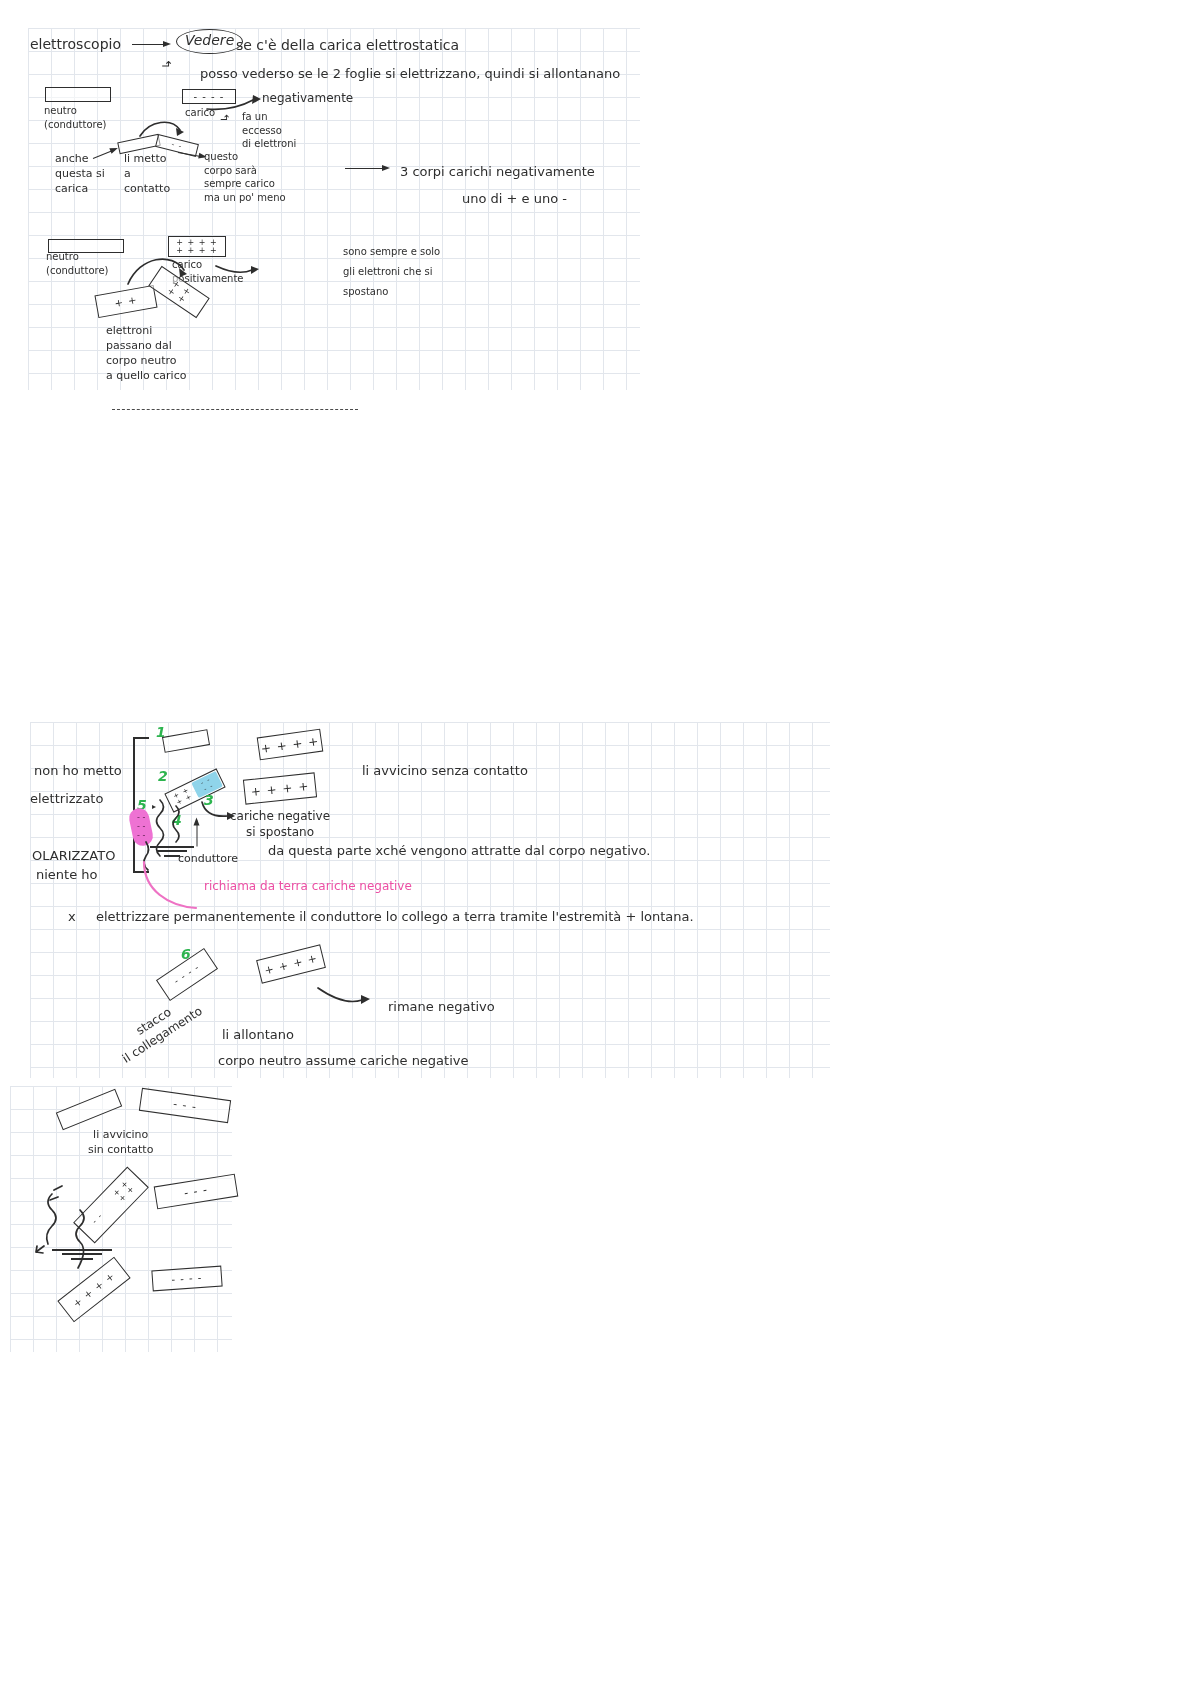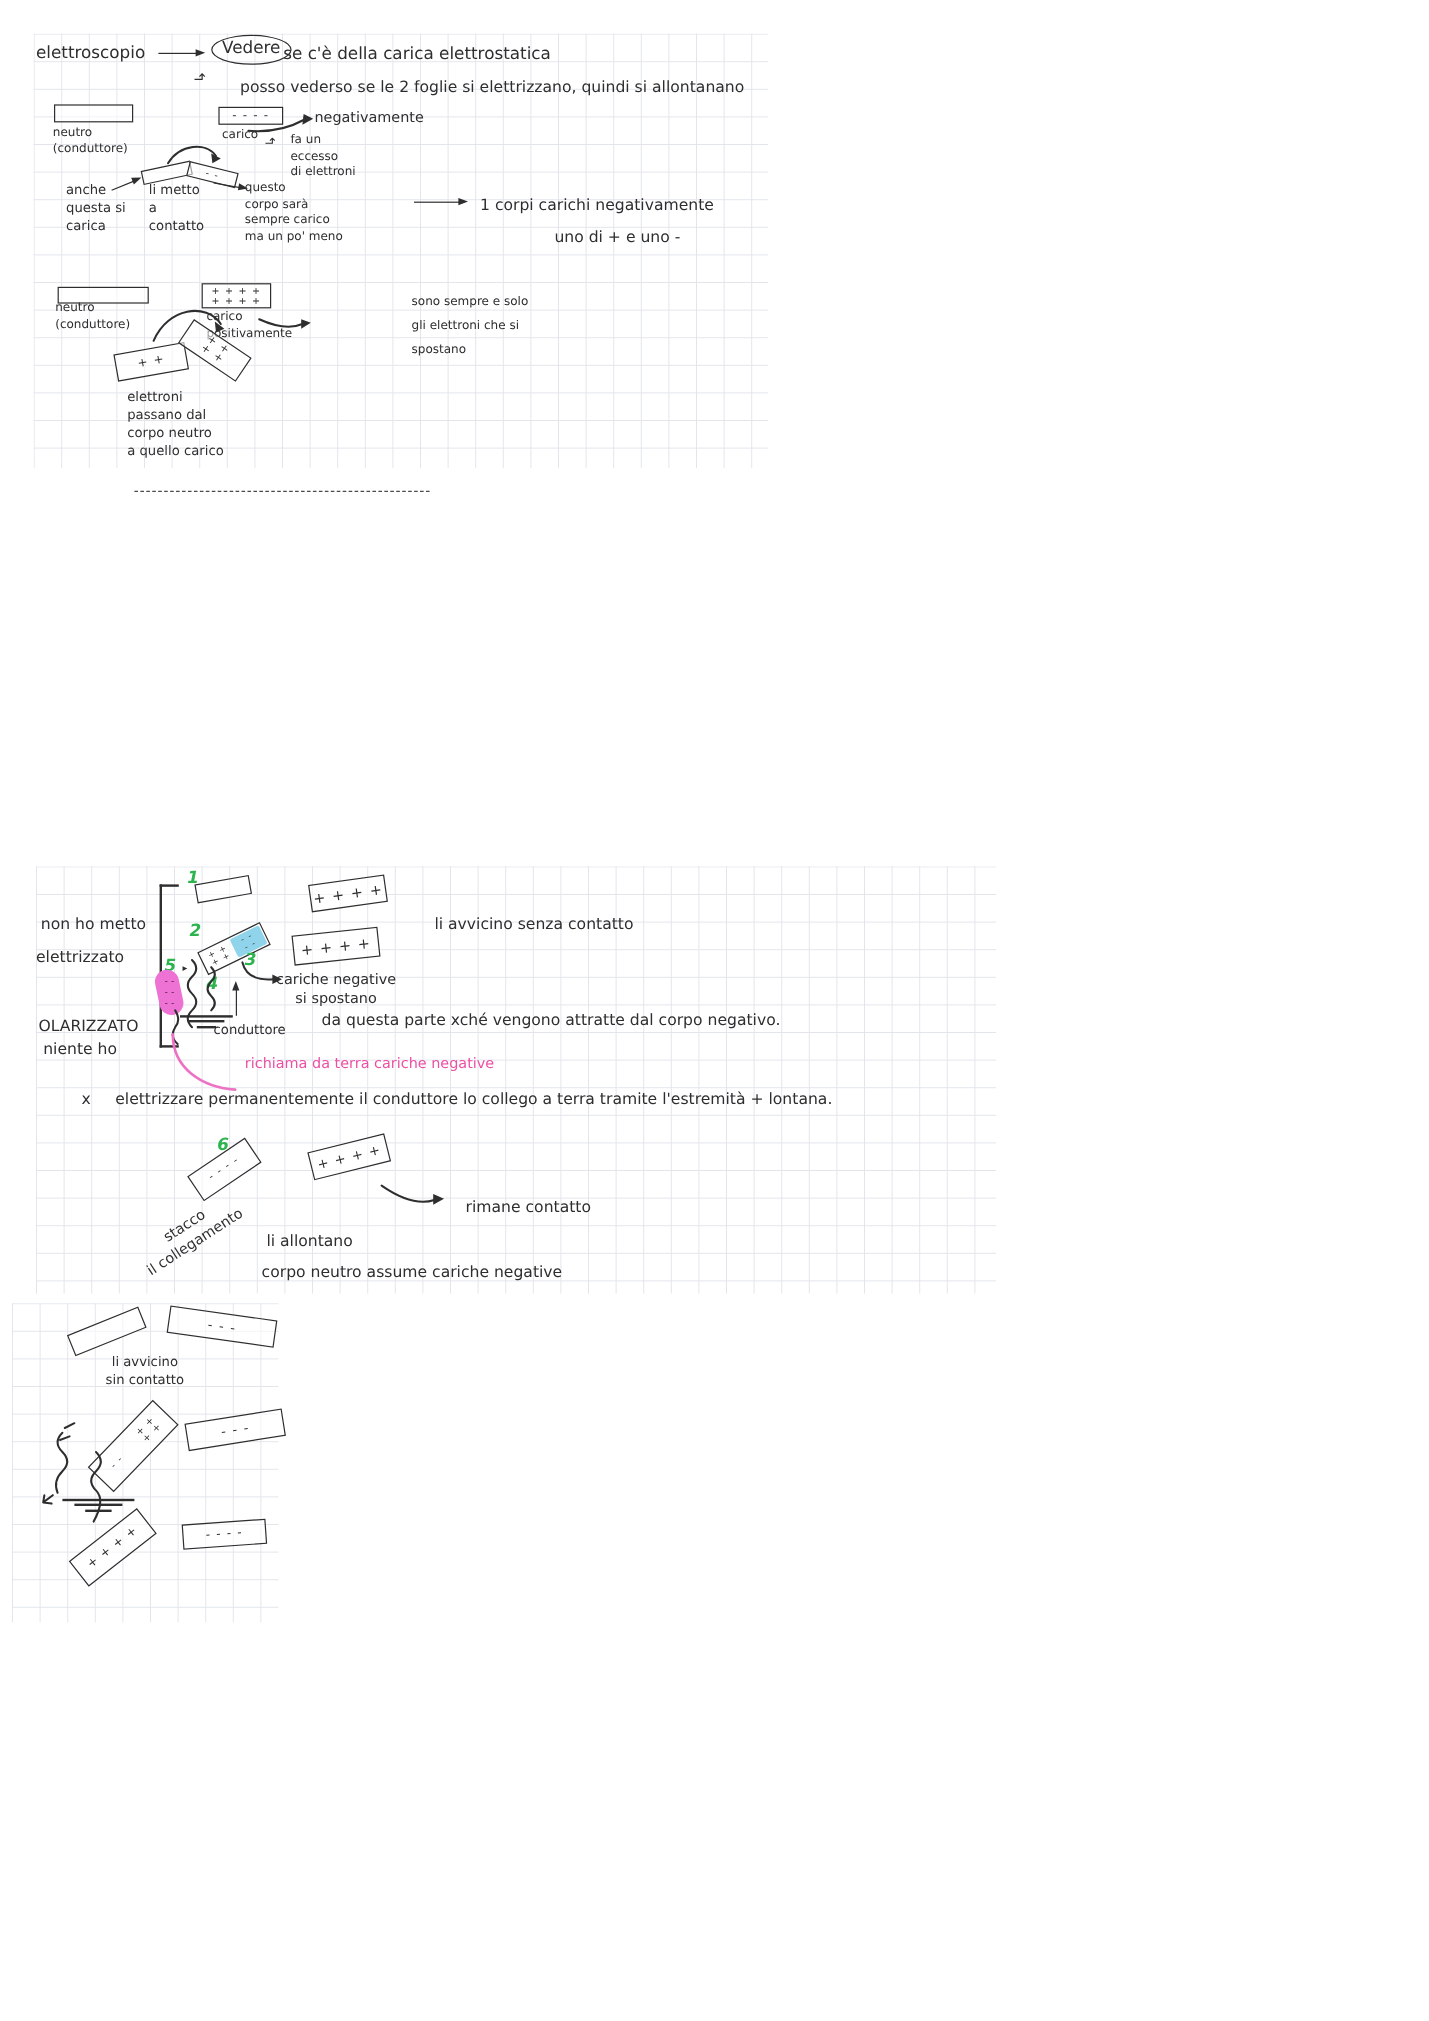--- a/index.html
+++ b/index.html
@@ -27,21 +27,21 @@
   .blob span{font-size:8px;line-height:1.1;white-space:pre-line;color:#5c1d4e;transform:rotate(12deg);}
   .ground{position:absolute;}
   .ground i{display:block;border-top:2.2px solid #2e2e2e;margin:2.5px auto 0;}
   .bracket{position:absolute;border-left:2.2px solid #2e2e2e;border-top:2.2px solid #2e2e2e;
            border-bottom:2.2px solid #2e2e2e;width:14px;}
   .dashsep{position:absolute;border-top:1.8px dashed #4a4a4a;}
   svg{position:absolute;overflow:visible;}
   svg path{fill:none;stroke:#2e2e2e;stroke-width:1.7;stroke-linecap:round;}
   svg.pink path{stroke:#ee72c4;stroke-width:2.2;}
   svg polygon{fill:#2e2e2e;stroke:none;}
-  .circled{display:inline-block;border:1.7px solid #2e2e2e;border-radius:50%;padding:1px 8px 3px;}
+  .circled{display:inline-block;border:1.7px solid #2e2e2e;border-radius:50%;padding:1px 8px 3px;font-style:italic;}
 </style>
 </head>
 <body>
 
 <div class="grid" style="left:28px;top:28px;width:612px;height:362px;"></div>
 <div class="grid" style="left:30px;top:722px;width:800px;height:356px;"></div>
 <div class="grid" style="left:10px;top:1086px;width:222px;height:266px;"></div>
 
 <div class="txt" style="left:30px;top:35px;font-size:14px;">elettroscopio</div>
 <div class="aline" style="left:132px;top:44px;width:36px;"></div>
@@ -83,21 +83,21 @@
 <div class="txt" style="left:124px;top:152px;font-size:11px;">li metto
 a
 contatto</div>
 <div class="aline" style="left:178px;top:152px;width:26px;transform:rotate(10deg);"></div>
 <div class="txt" style="left:204px;top:150px;font-size:10px;">questo
 corpo sarà
 sempre carico
 ma un po' meno</div>
 
 <div class="aline" style="left:345px;top:168px;width:42px;"></div>
-<div class="txt" style="left:400px;top:163px;font-size:13px;">1 corpi carichi  negativamente</div>
+<div class="txt" style="left:400px;top:163px;font-size:13px;">3 corpi carichi  negativamente</div>
 <div class="txt" style="left:462px;top:190px;font-size:13px;">uno di + e uno -</div>
 
 <div class="rect" style="left:48px;top:239px;width:76px;height:14px;"></div>
 <div class="txt" style="left:46px;top:250px;font-size:10px;">neutro
 (conduttore)</div>
 <div class="rect" style="left:168px;top:236px;width:58px;height:21px;font-size:8px;">
     <span class="half">+ + + +
 + + + +</span>
   </div>
 <div class="txt" style="left:172px;top:258px;font-size:10px;">carico
@@ -200,21 +200,21 @@
 <div class="rect" style="left:158px;top:962px;width:58px;height:25px;transform:rotate(-34deg);font-size:9px;">
     <span class="half">- - - -</span>
   </div>
 <div class="rect" style="left:258px;top:952px;width:66px;height:24px;transform:rotate(-14deg);font-size:11px;">
     <span class="half">+ + + +</span>
   </div>
 <svg style="left:316px;top:984px;" width="56" height="24" viewBox="0 0 56 24">
     <path d="M2,4 Q28,22 46,16"></path>
     <polygon points="45,11 54,15 45,20"></polygon>
   </svg>
-<div class="txt" style="left:388px;top:998px;font-size:13px;">rimane contatto</div>
+<div class="txt" style="left:388px;top:998px;font-size:13px;">rimane negativo</div>
 
 <div class="txt c" style="left:112px;top:1012px;font-size:12px;transform:rotate(-33deg);">stacco
 il collegamento</div>
 <div class="txt" style="left:222px;top:1026px;font-size:13px;">li allontano</div>
 <div class="txt" style="left:218px;top:1052px;font-size:13px;">corpo neutro assume cariche negative</div>
 
 <div class="rect" style="left:57px;top:1100px;width:64px;height:19px;transform:rotate(-22deg);"></div>
 <div class="rect" style="left:140px;top:1094px;width:90px;height:23px;transform:rotate(8deg);font-size:11px;">
     <span class="half">- - -</span>
   </div>

